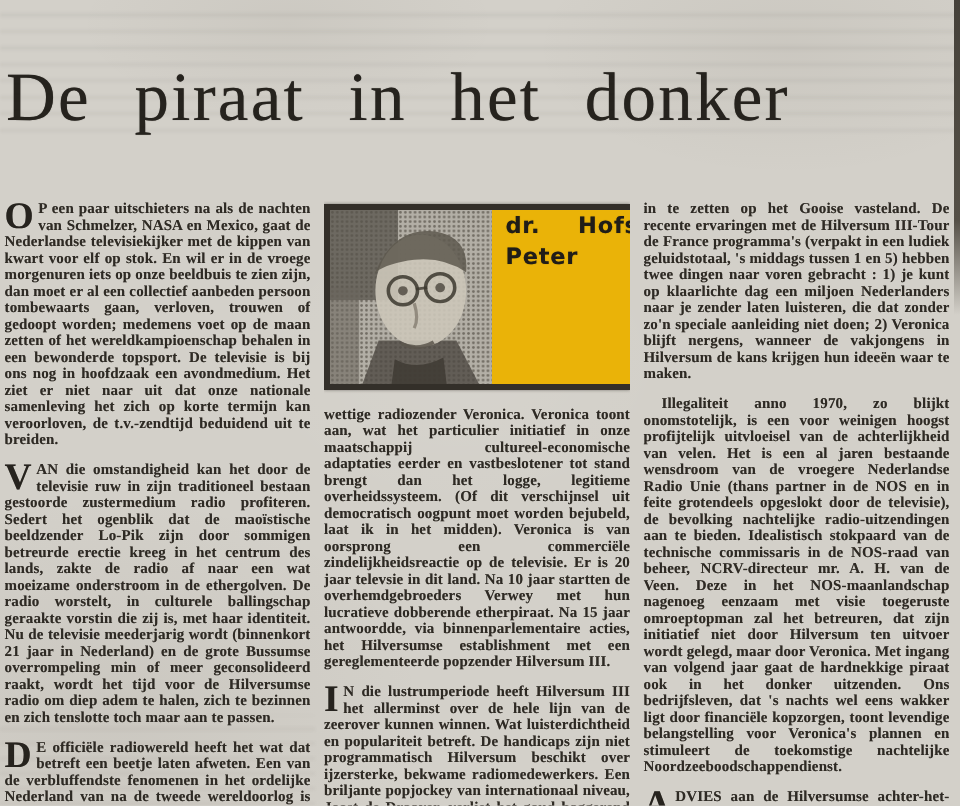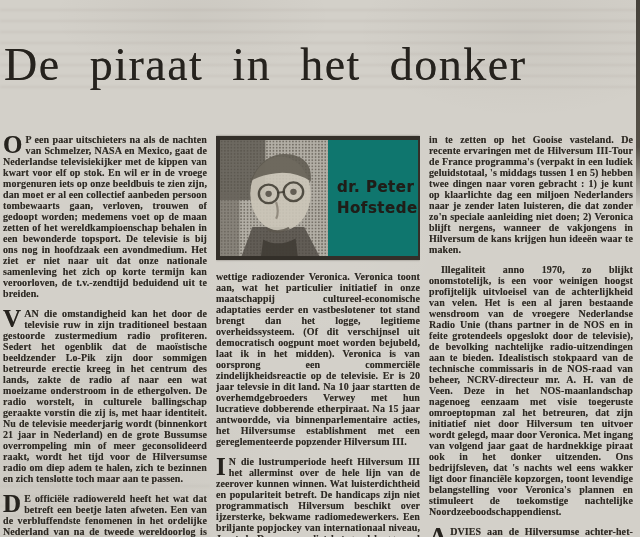--- a/index.html
+++ b/index.html
@@ -50,22 +50,22 @@
     padding:1px 3px 0 0;color:#26231e;
   }
   .photo-box{
     box-sizing:border-box;width:204px;height:124px;margin:2px 0 11px 0;
     border:4px solid #332f29;background:#ebe8e1;display:flex;
     box-shadow:0 0 2px rgba(40,36,30,.5);
   }
   .photo{width:108px;height:100%;flex:0 0 108px;overflow:hidden;}
   .photo svg{display:block;width:100%;height:100%;}
   .photo-caption{
-    flex:1;display:flex;flex-direction:column;justify-content:center;
-    padding-left:9px;background:#0f766e;
+    flex:1;display:flex;flex-direction:row;justify-content:center;
+    padding-left:9px;background:#eab308;
   }
   .photo-caption span{
     font-family:"DejaVu Sans",sans-serif;font-weight:700;
     font-size:15px;line-height:21px;color:#201d18;letter-spacing:.5px;
     text-shadow:0 0 .5px rgba(32,29,24,.5);
   }
 </style>
 </head>
 <body>
 

